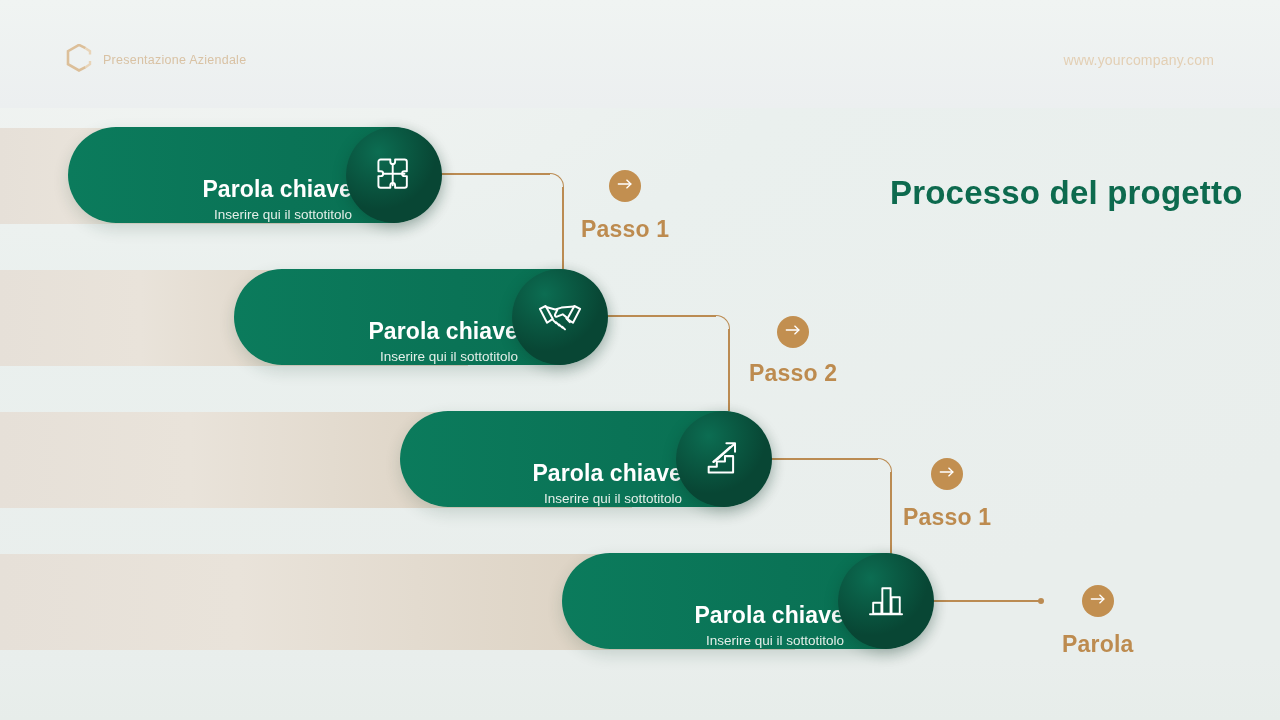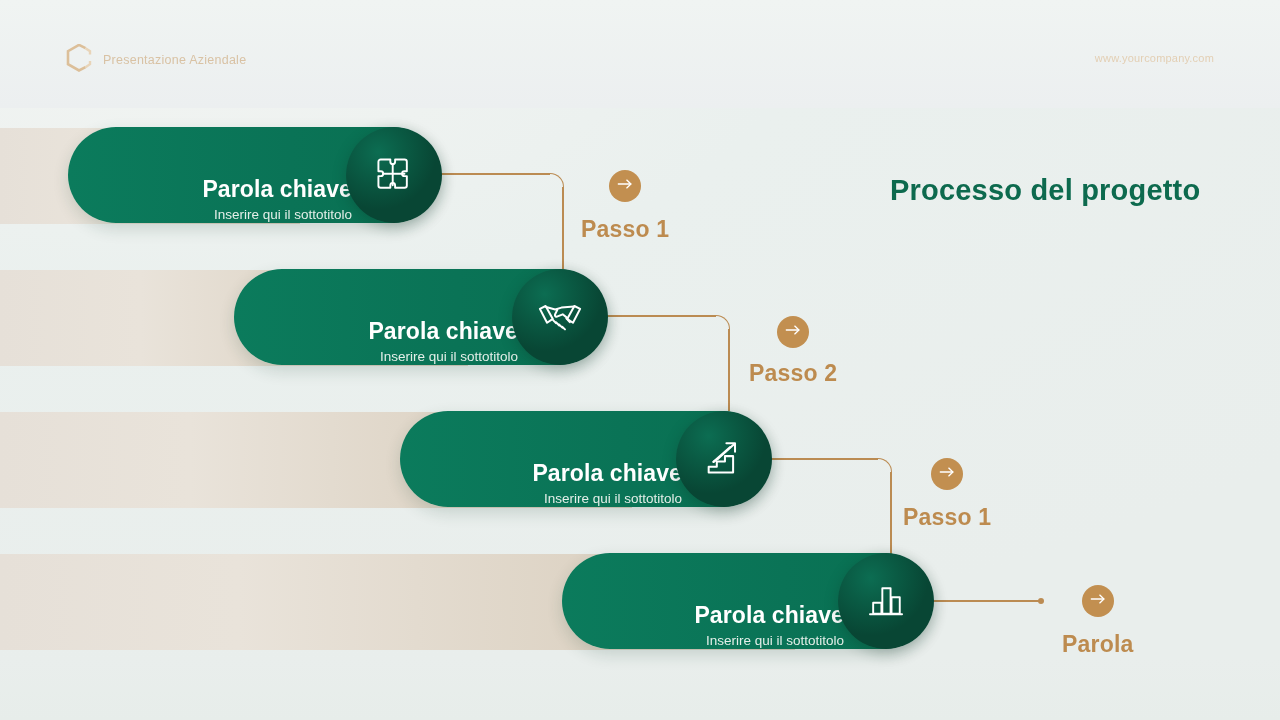--- a/index.html
+++ b/index.html
@@ -115,29 +115,29 @@
   #header { position:absolute; top:0; left:0; right:0; height:108px; }
   .brand {
     position:absolute; left:66px; top:44px;
     display:flex; align-items:center; gap:11px;
   }
   .brand-name {
     color:#d9c2a4; font-size:12.5px; letter-spacing:.25px; white-space:nowrap;
   }
   .site-url {
     position:absolute; right:66px; top:52px;
-    color:#e3cfb4; font-size:11px; letter-spacing:.2px; white-space:nowrap;
+    color:#e3cfb4; font-size:14px; letter-spacing:.2px; white-space:nowrap;
   }
 
   
   #main-title {
     position:absolute;
     left:890px; top:174px;
     color:#0d6a4e;
-    font-size:29px;
+    font-size:33px;
     font-weight:bold;
     letter-spacing:.2px;
     white-space:nowrap;
   }
 </style>
 </head>
 <body>
 
 <div id="slide">
 

